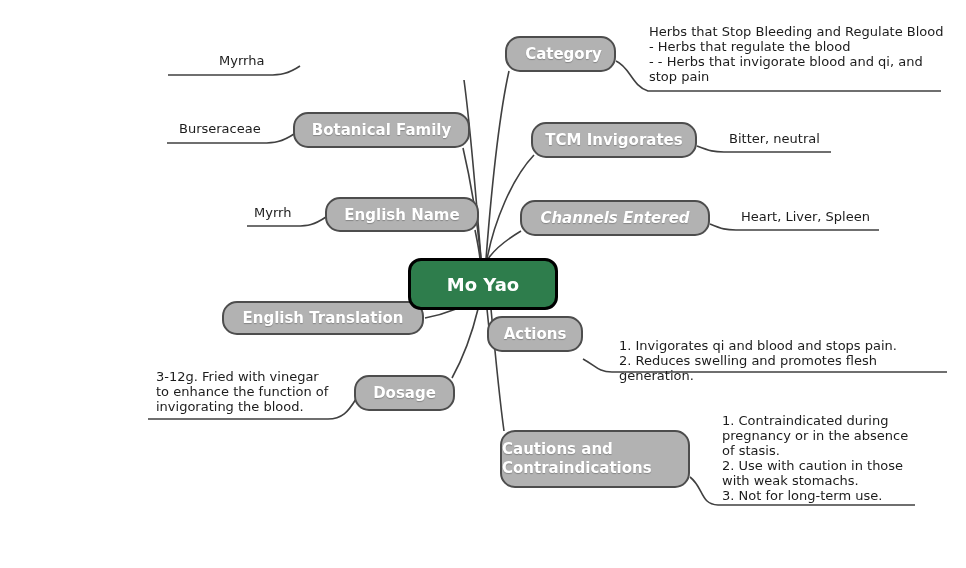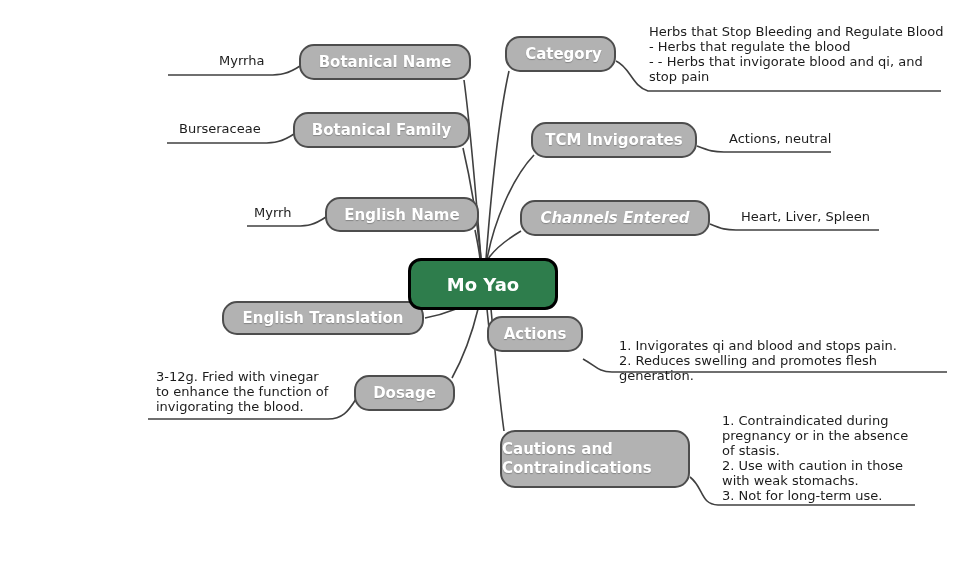--- a/index.html
+++ b/index.html
@@ -79,21 +79,20 @@
     <path d="M 356 399 C 348 412, 342 419, 328 419 L 148 419"></path>
     <path d="M 616 61 C 630 67, 632 86, 648 91 L 941 91"></path>
     <path d="M 697 146 C 710 151, 714 152, 724 152 L 831 152"></path>
     <path d="M 710 224 C 722 229, 726 230, 736 230 L 879 230"></path>
     <path d="M 583 359 C 596 366, 598 372, 612 372 L 947 372"></path>
     <path d="M 690 477 C 704 488, 700 504, 718 505 L 915 505"></path>
   </svg>
 
   <div class="central" style="left:408px;top:258px;width:150px;height:52px;">Mo Yao</div>
 
-  <div class="node" style="left:299px;top:44px;width:172px;height:36px;">Botanical Name</div>
 
   <div class="node" style="left:293px;top:112px;width:177px;height:36px;">Botanical Family</div>
 
   <div class="node" style="left:325px;top:197px;width:154px;height:35px;">English Name</div>
 
   <div class="node" style="left:222px;top:301px;width:202px;height:34px;">English Translation</div>
 
   <div class="node" style="left:354px;top:375px;width:101px;height:36px;">Dosage</div>
 
   <div class="node" style="left:505px;top:36px;width:111px;height:36px;padding-left:6px;">Category</div>
@@ -115,21 +114,21 @@
 
   <div class="leaf" style="left:156px;top:369px;width:180px;">3-12g. Fried with vinegar
 to enhance the function of
 invigorating the blood.</div>
 
   <div class="leaf" style="left:649px;top:24px;width:300px;">Herbs that Stop Bleeding and Regulate Blood
 - Herbs that regulate the blood
 - - Herbs that invigorate blood and qi, and
 stop pain</div>
 
-  <div class="leaf" style="left:729px;top:131px;">Actions, neutral</div>
+  <div class="leaf" style="left:729px;top:131px;">Bitter, neutral</div>
 
   <div class="leaf" style="left:741px;top:209px;">Heart, Liver, Spleen</div>
 
   <div class="leaf" style="left:619px;top:338px;width:335px;">1. Invigorates qi and blood and stops pain.
 2. Reduces swelling and promotes flesh generation.</div>
 
   <div class="leaf" style="left:722px;top:413px;width:210px;">1. Contraindicated during
 pregnancy or in the absence
 of stasis.
 2. Use with caution in those

